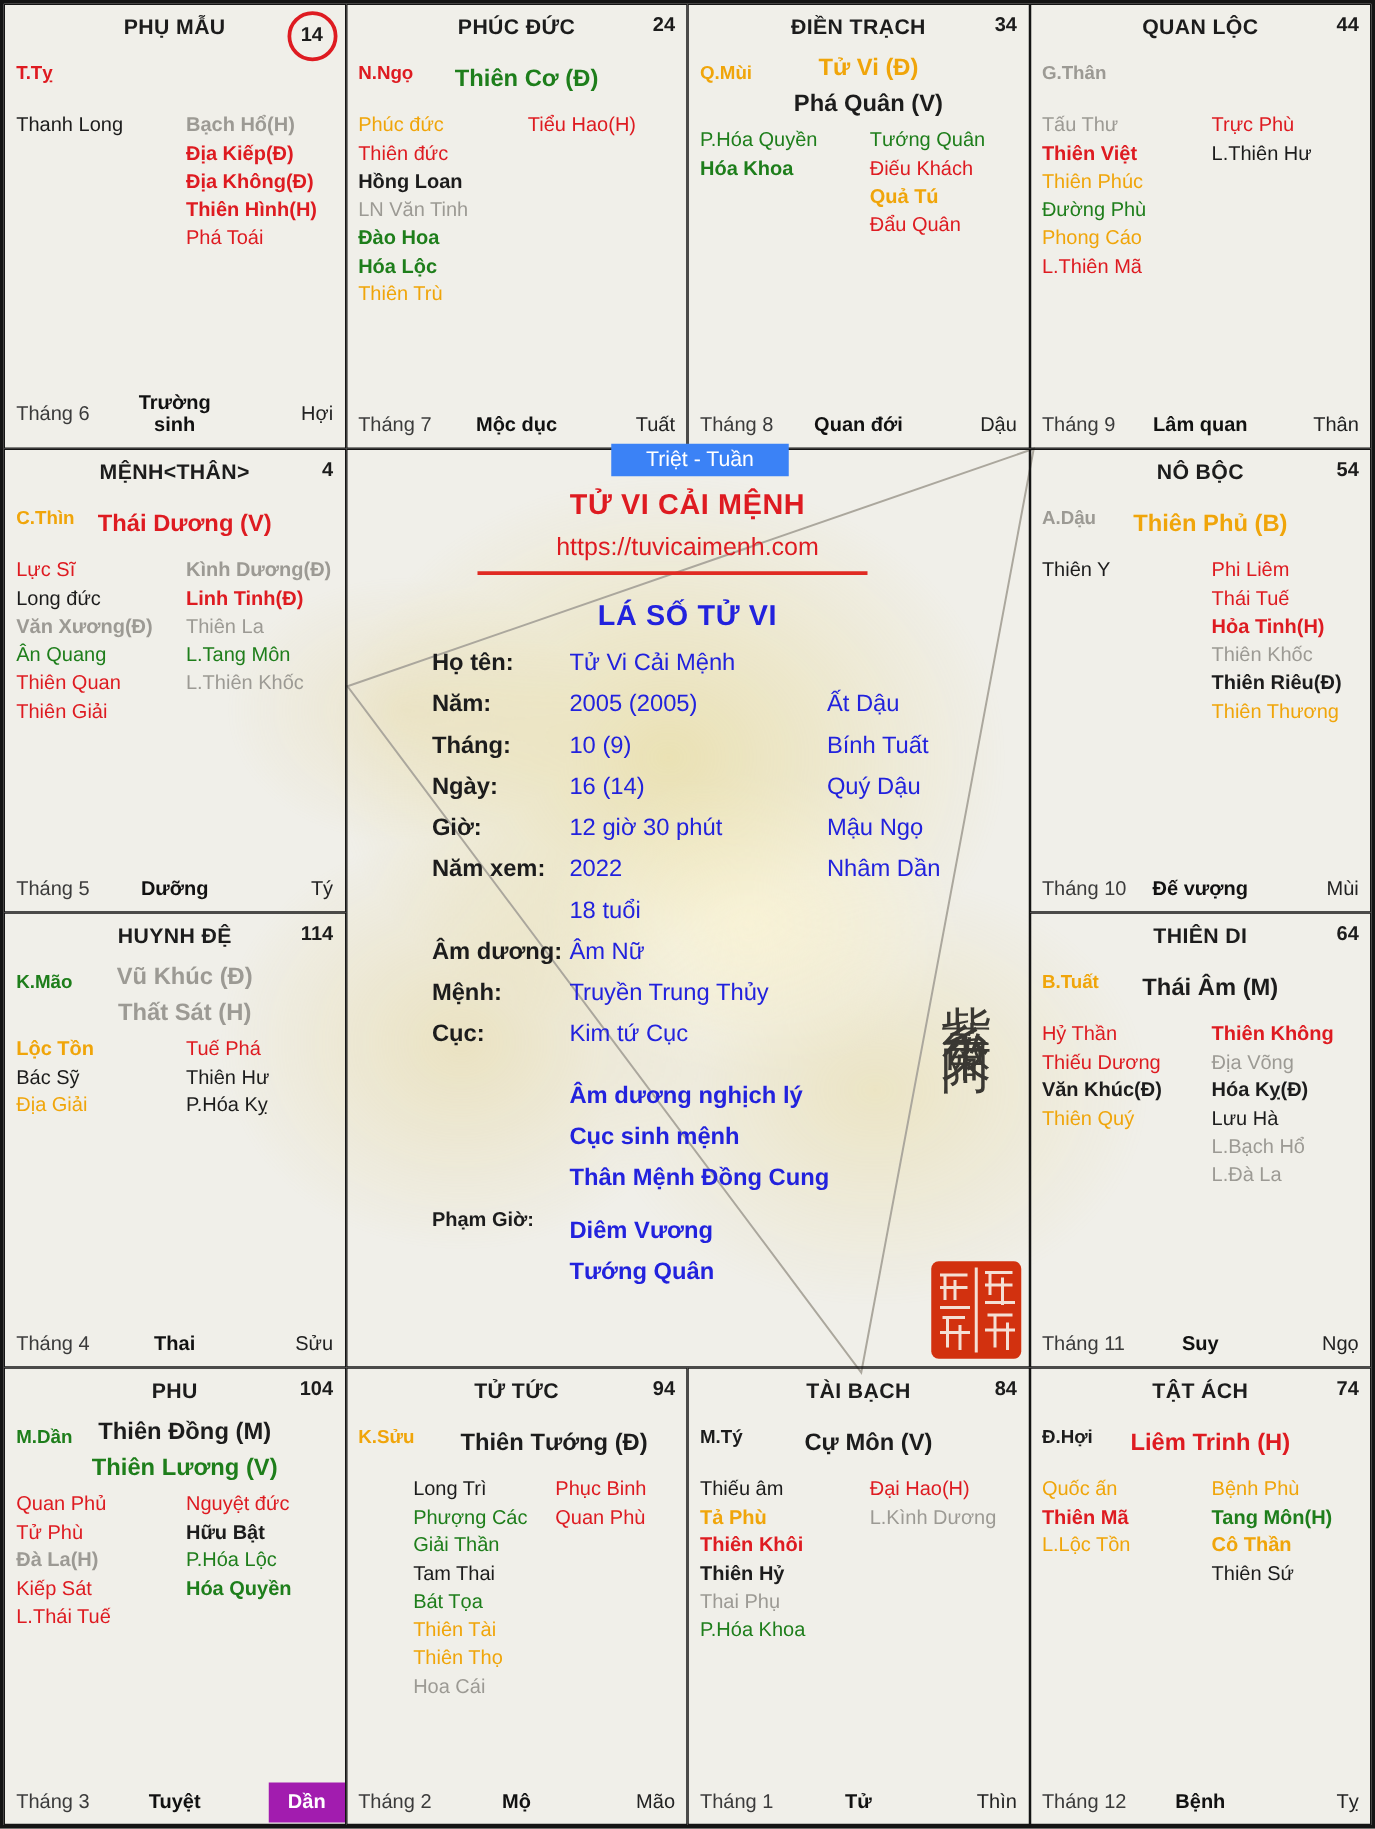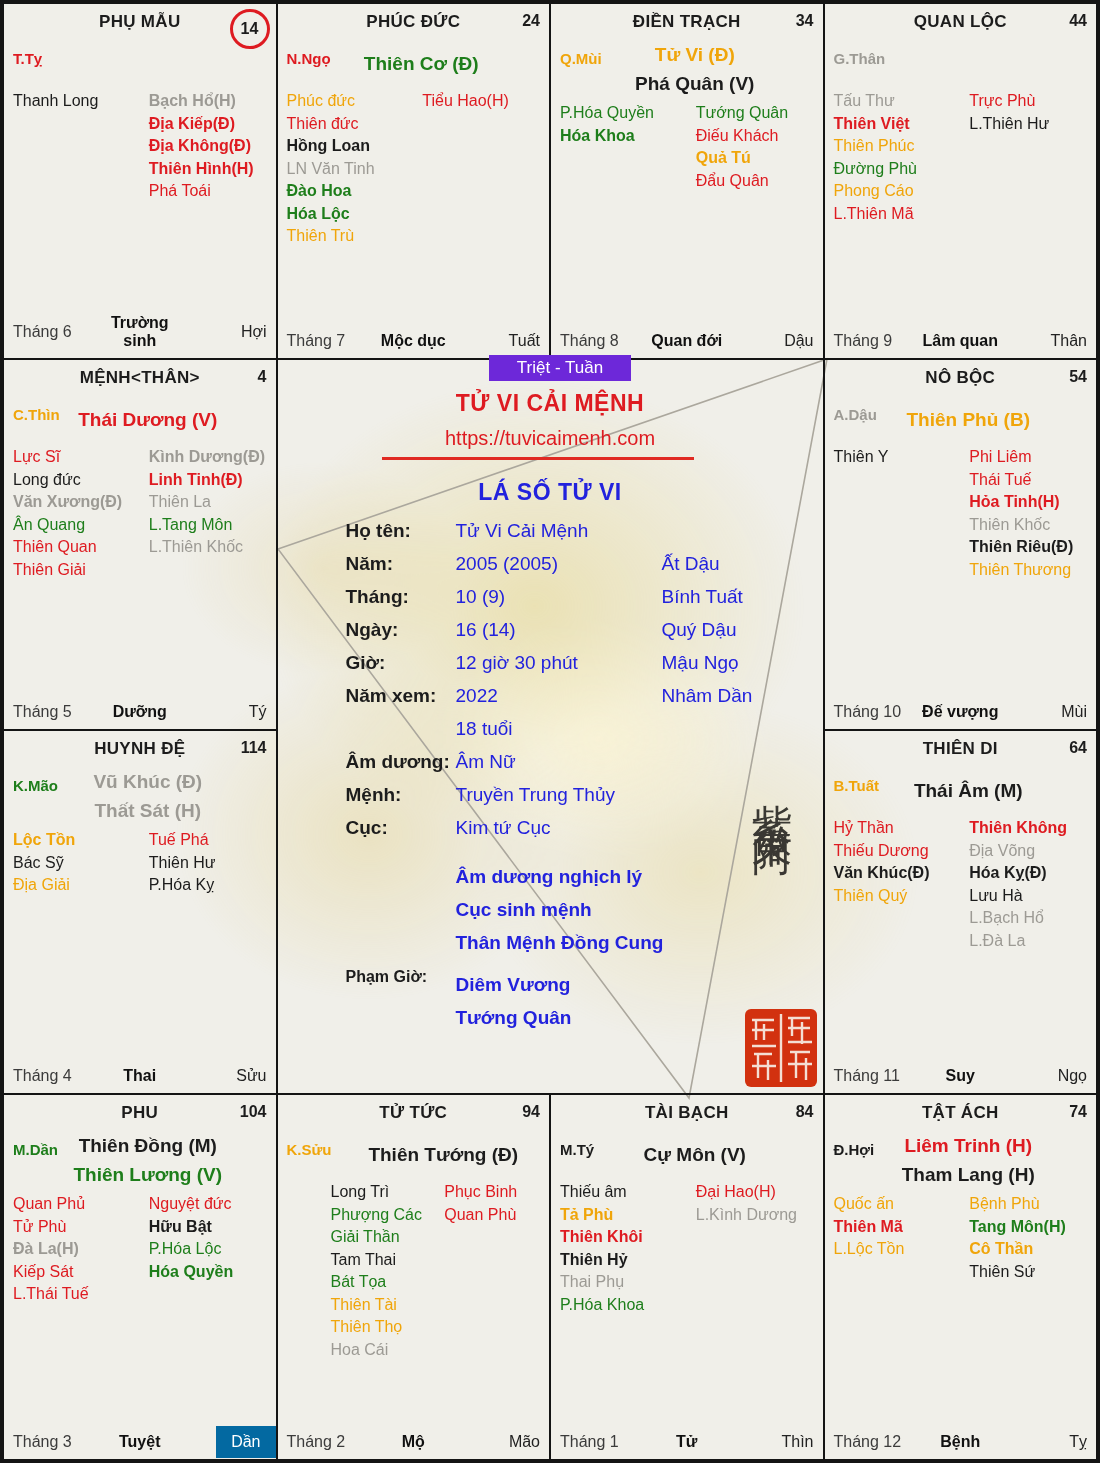--- a/index.html
+++ b/index.html
@@ -34,23 +34,23 @@
     display:flex; align-items:center; justify-content:center; }
   .p-main   { margin-top:36px; min-height:46px; display:flex; flex-direction:column; justify-content:center; }
   .p-main .main-star { text-align:center; font-size:19px; font-weight:bold; line-height:29px;margin-left:16px; }
   .p-stars  { display:flex; margin-top:4px; }
   .p-stars .col { width:50%; padding-left:9px; }
   .star { display:block; font-size:16px; line-height:22.5px; white-space:nowrap; }
   .p-footer { position:absolute; left:0; right:0; bottom:0; display:flex; align-items:center; padding:8px 9px; font-size:16px; color:#3b3b3b; }
   .p-month { flex:1; text-align:left; }
   .p-stage { flex:1; text-align:center; font-weight:bold; color:#111; }
   .p-bbottom { flex:1; text-align:right; color:#222; }
-  .p-bbottom .hl { display:inline-block; background:#0369a1; color:#fff; font-weight:normal; padding:7px 15px; margin:-7px -9px -8px 15px; }
-
-  #badge { position:absolute; left:486px; top:352px; width:142px; height:26px; background:#6d28d9; color:#fff;
+  .p-bbottom .hl { display:inline-block; background:#a21caf; color:#fff; font-weight:bold; padding:7px 15px; margin:-7px -9px -8px 15px; }
+
+  #badge { position:absolute; left:486px; top:352px; width:142px; height:26px; background:#3b82f6; color:#fff;
     font-size:17px; display:flex; align-items:center; justify-content:center; z-index:6; }
 
   .c-title { position:absolute; top:30px; left:0; right:0; text-align:center; font-size:23px; font-weight:bold; color:#de1b21; letter-spacing:.5px; }
   .c-url   { position:absolute; top:67px; left:0; right:0; text-align:center; font-size:20px; color:#de1b21; }
   .c-rule  { position:absolute; top:97px; left:104px; width:312px; height:3px; background:#e02a22; }
   .c-sub   { position:absolute; top:119px; left:0; right:0; text-align:center; font-size:23px; font-weight:bold; color:#2222dd; letter-spacing:.5px; }
   .c-info  { position:absolute; top:160px; left:0; right:0; }
   .irow    { position:relative; height:33px; font-size:19px; }
   .ilabel  { position:absolute; left:68px; font-weight:bold; color:#1c1c1c; }
   .ival    { position:absolute; left:178px; color:#2222dd; }
@@ -446,21 +446,20 @@
           <span class="p-stage">Tử</span>
           <span class="p-bbottom">Thìn</span>
         </div>
       </div>
       <div class="palace" style="grid-area: 4 / 4;">
         <div class="p-branch c-black">Đ.Hợi</div>
         <div class="p-name">TẬT ÁCH</div>
         <div class="p-num">74</div>
         <div class="p-main">
           <div class="main-star c-red">Liêm Trinh (H)</div>
-          <div class="main-star c-black">Tham Lang (H)</div>
         </div>
         <div class="p-stars">
           <div class="col left">
             <span class="star c-orange">Quốc ấn</span>
             <span class="star c-red bold">Thiên Mã</span>
             <span class="star c-orange">L.Lộc Tồn</span>
           </div>
           <div class="col right">
             <span class="star c-orange">Bệnh Phù</span>
             <span class="star c-green bold">Tang Môn(H)</span>

